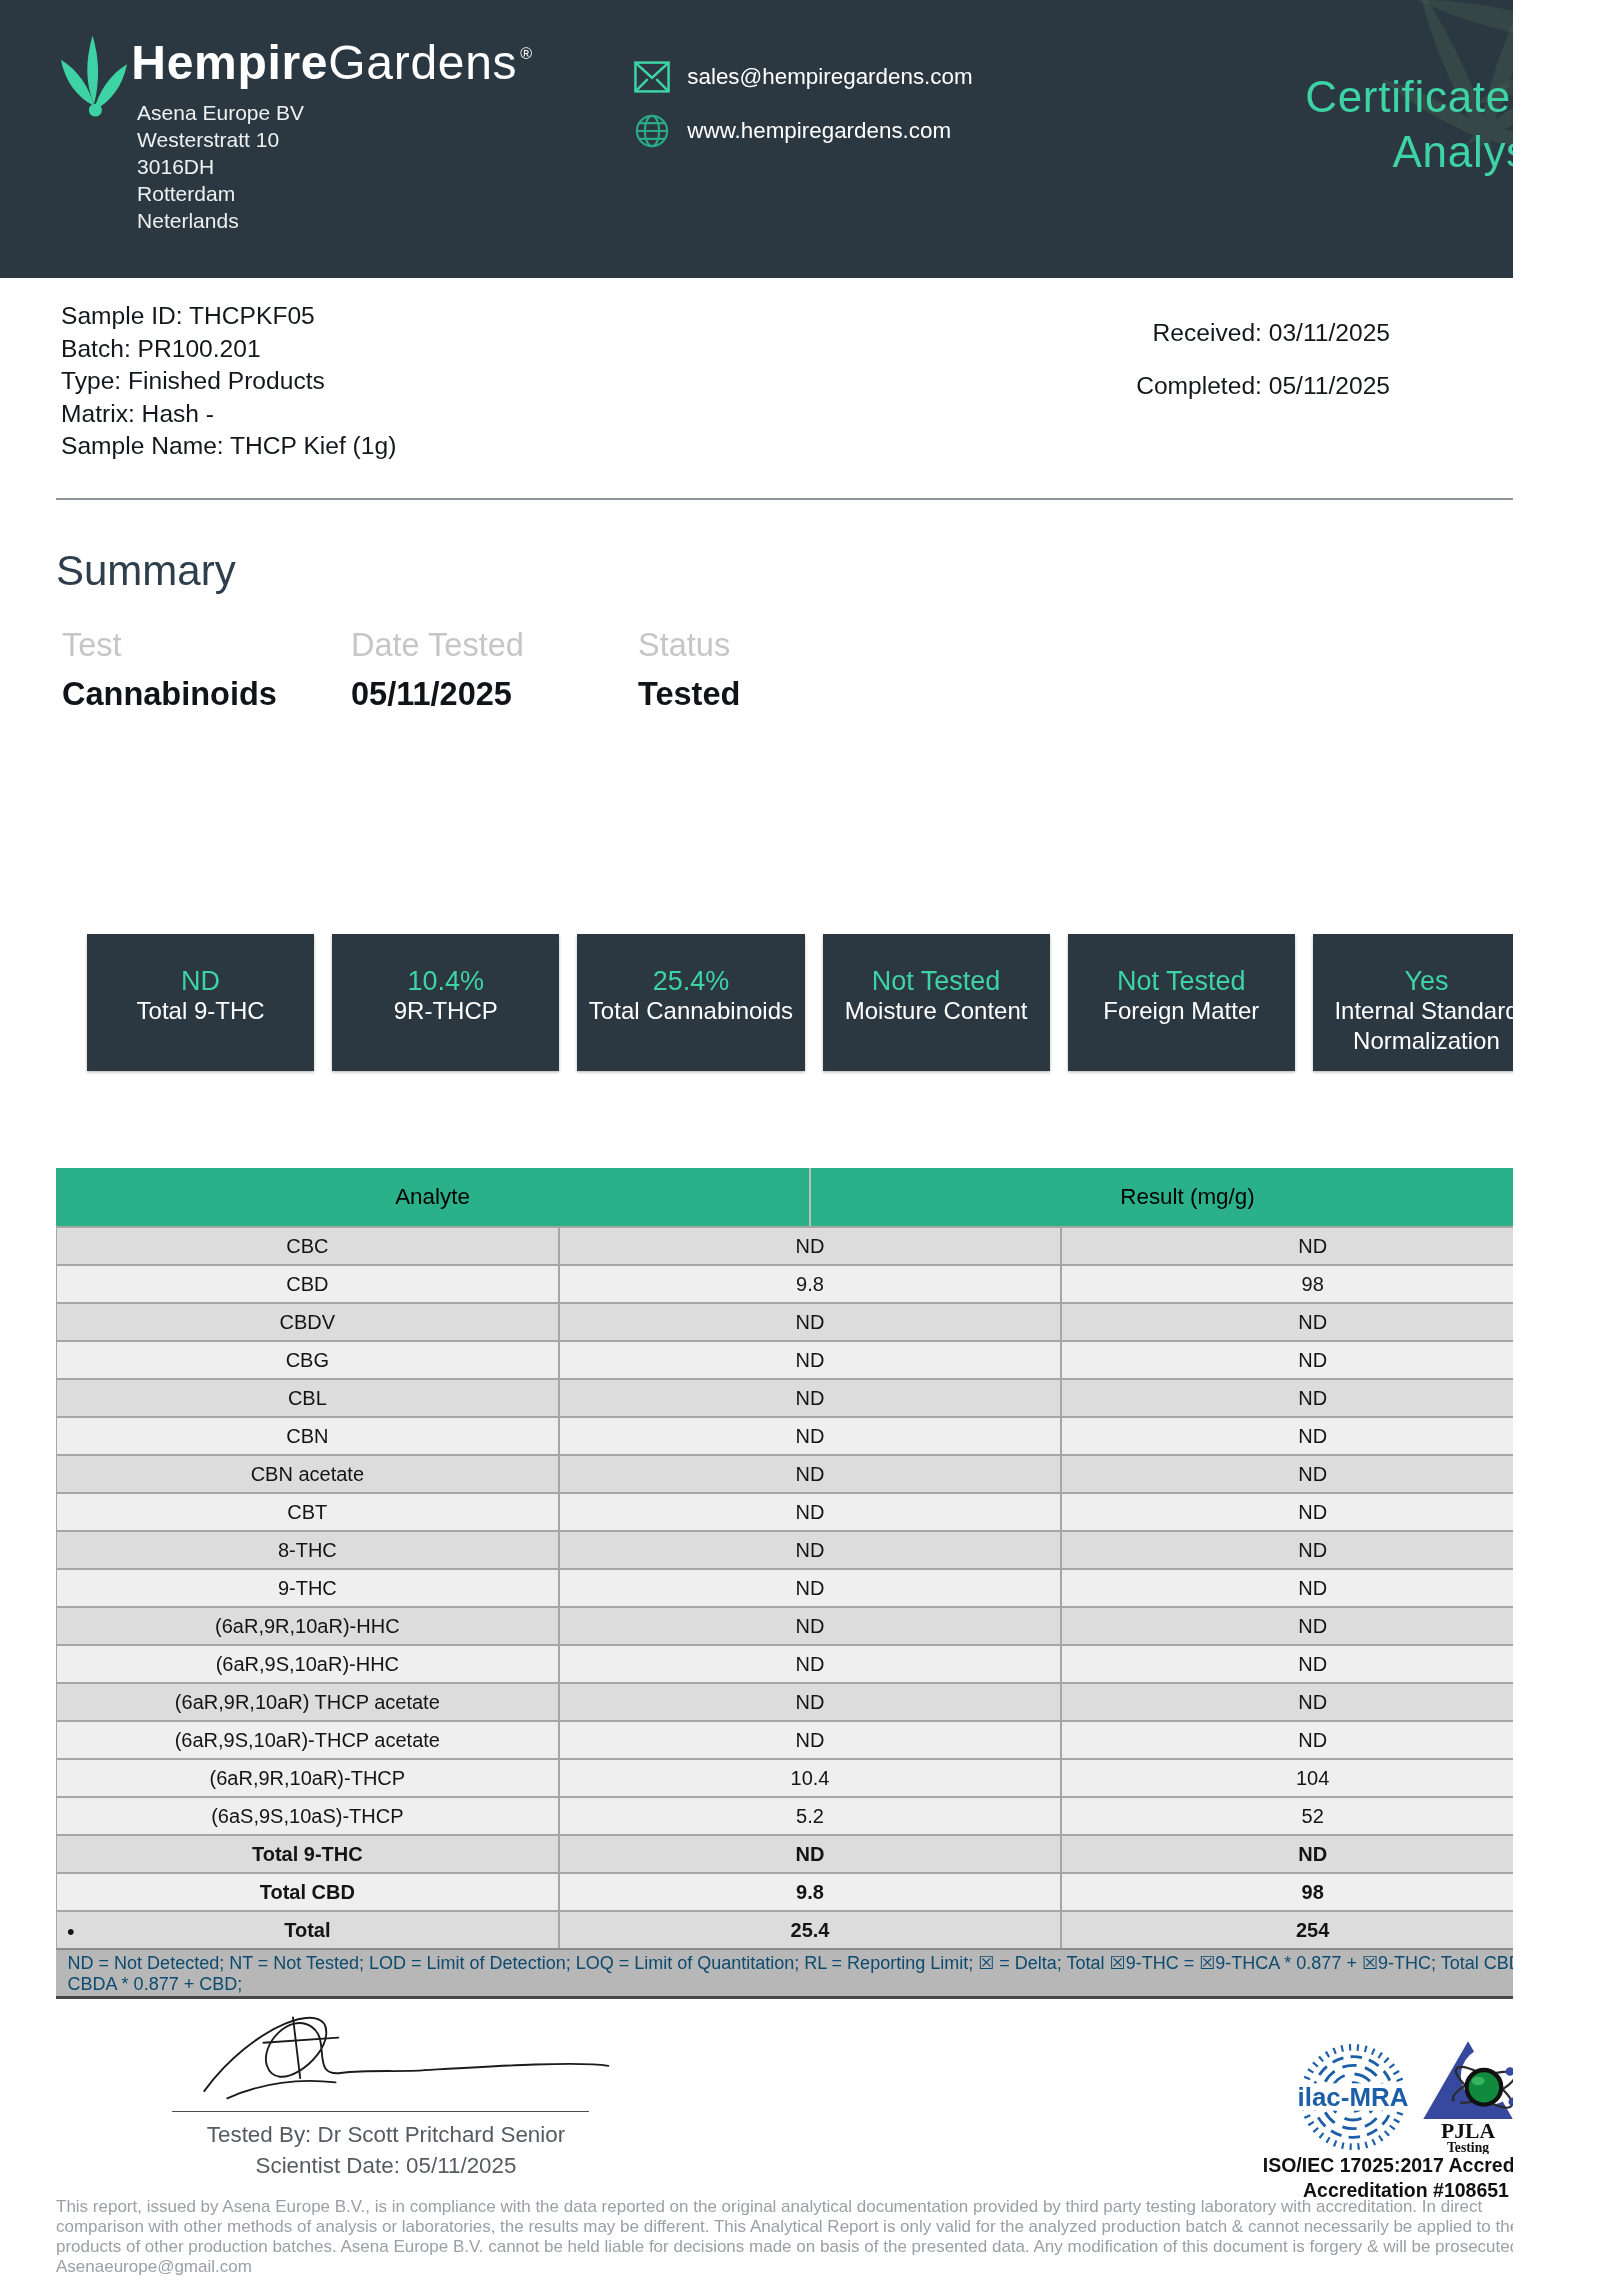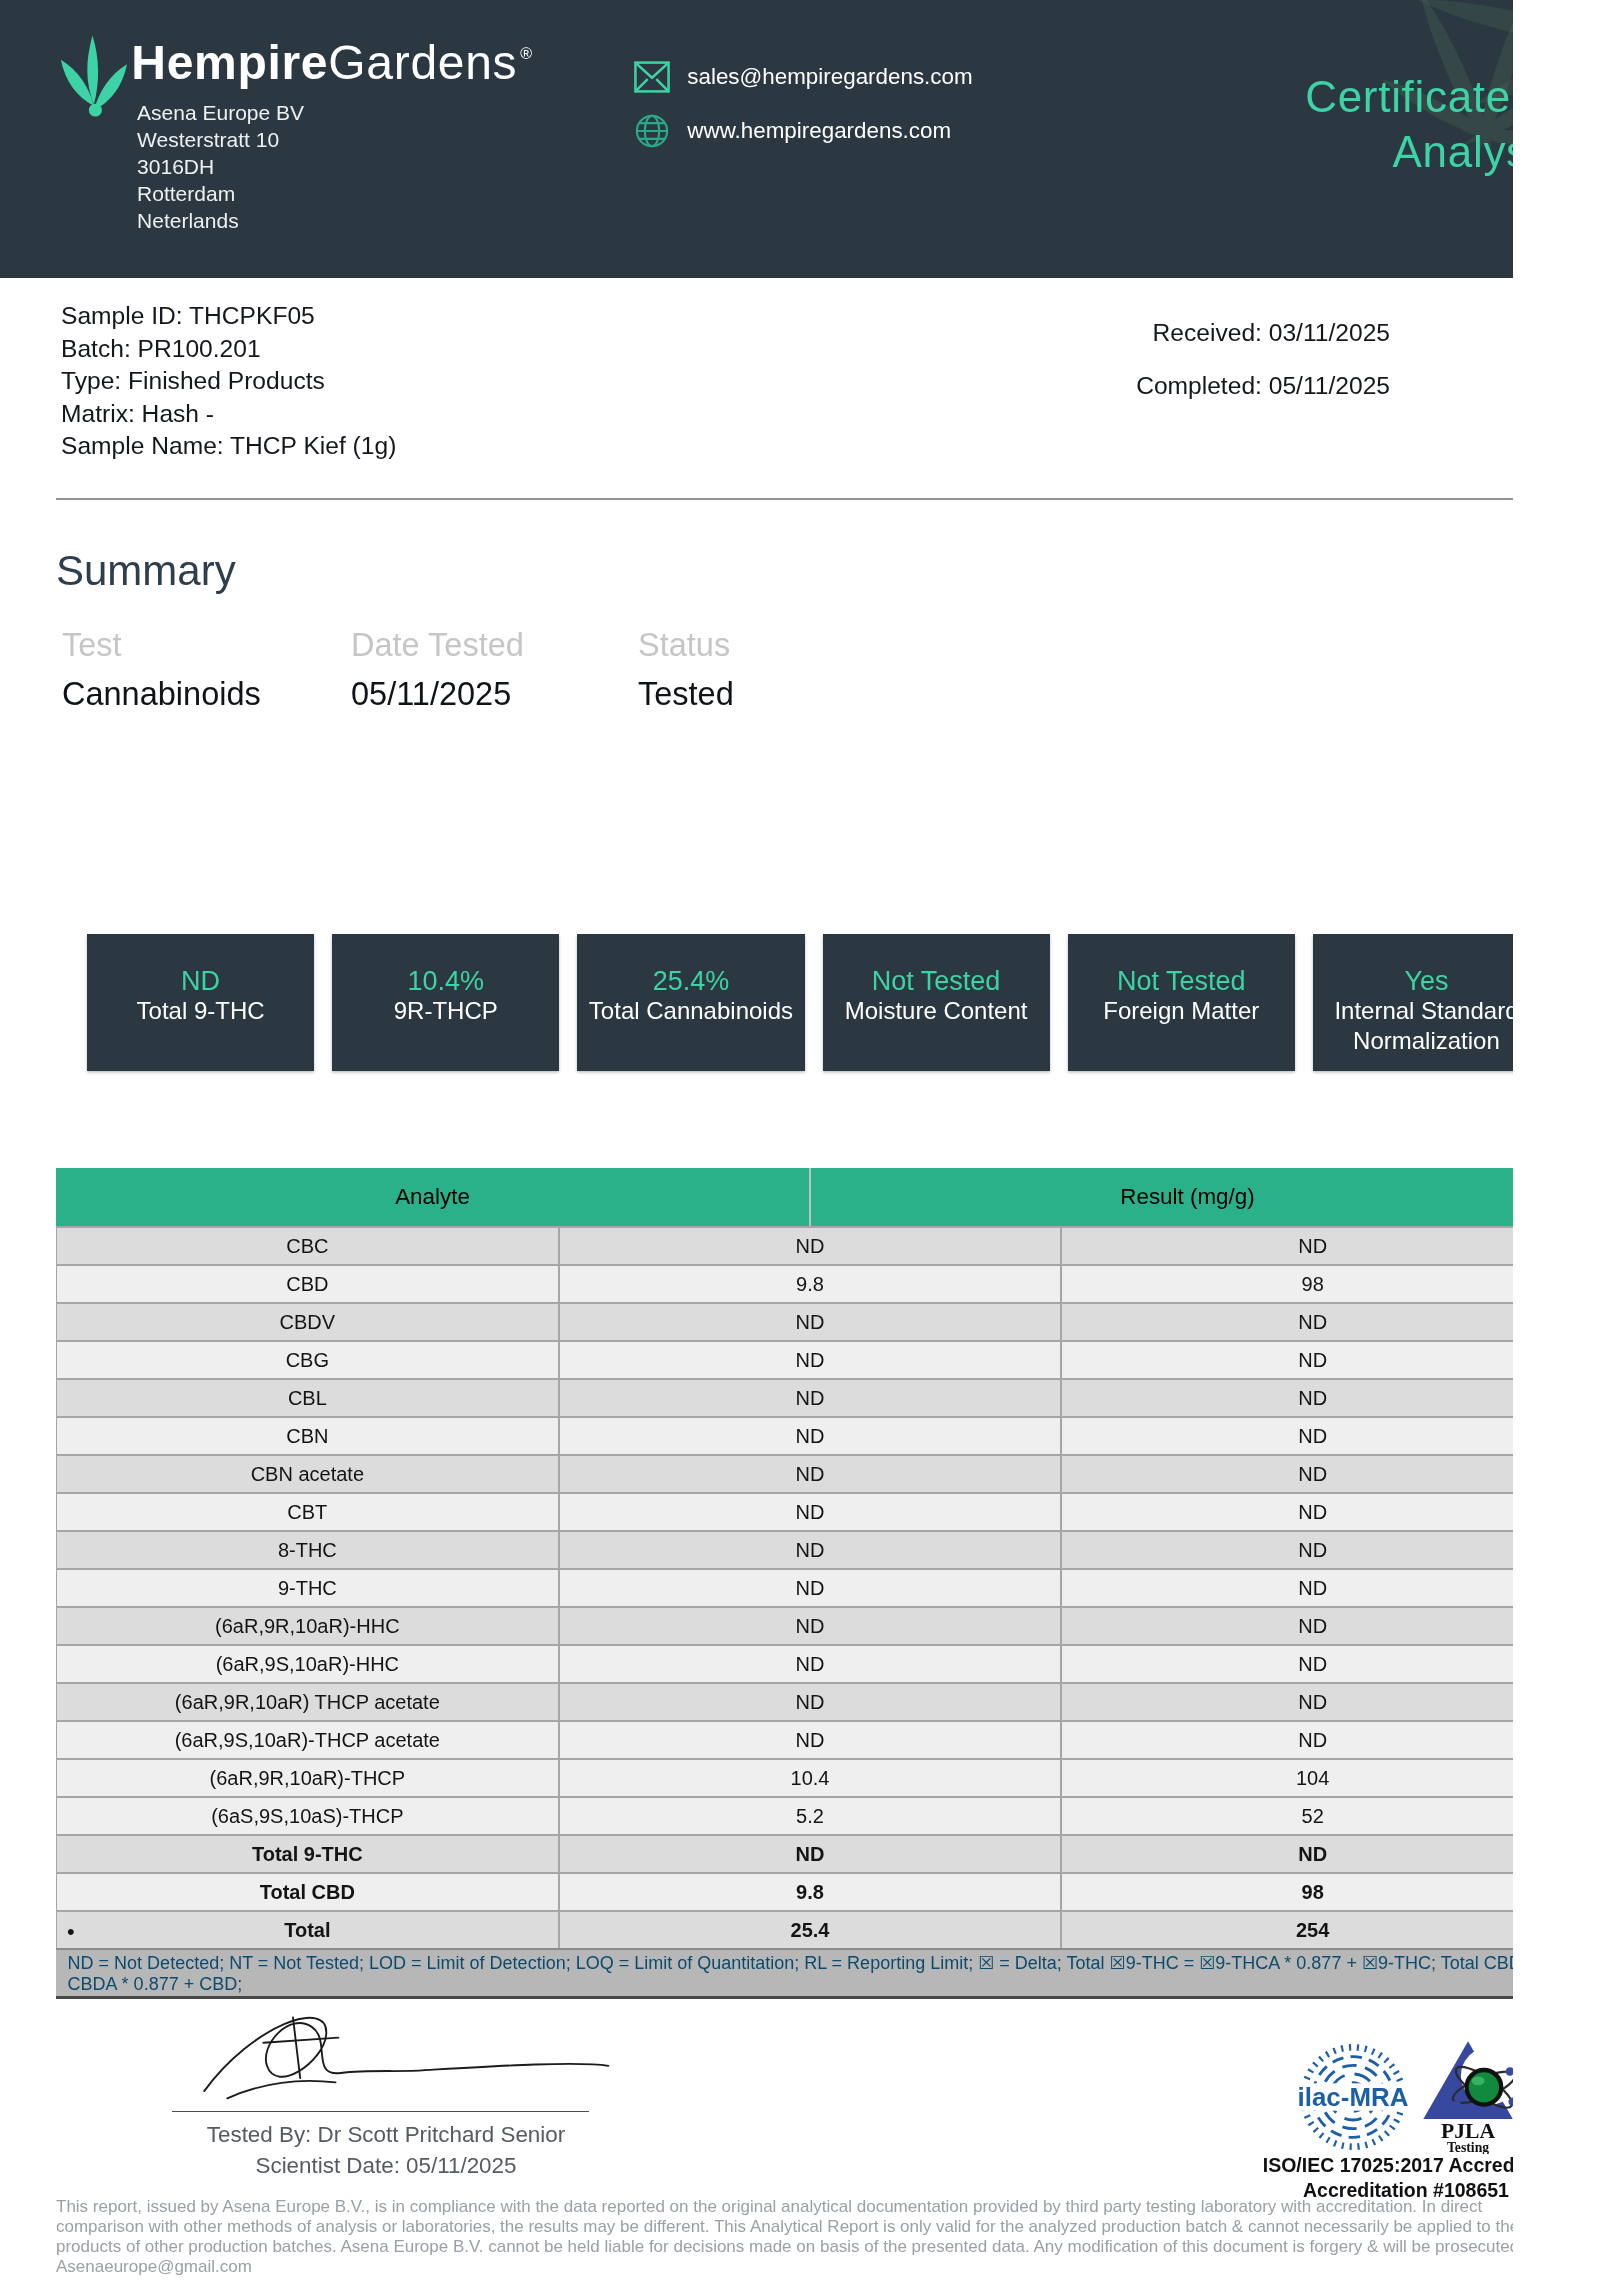--- a/index.html
+++ b/index.html
@@ -26,21 +26,21 @@
   .sample{position:absolute;left:61px;top:300px;font-size:24.6px;line-height:32.5px;color:#14181c;}
   .dates{position:absolute;right:123px;top:319px;text-align:right;font-size:24.6px;color:#14181c;}
   .dates .dline{margin-bottom:24.6px;}
   .divider{position:absolute;left:56px;top:498px;width:1508px;height:2.2px;background:#8f9399;}
 
   
   .summary-h{position:absolute;left:56px;top:547px;font-size:42px;font-weight:500;color:#2e3e4c;}
   .summary-grid{position:absolute;left:62px;top:627px;display:flex;}
   .sum-col1{width:289px;}.sum-col2{width:287px;}.sum-col3{width:217px;}
   .lbl{font-size:32.5px;color:#c6c6c6;font-weight:400;}
-  .val{font-size:32.5px;color:#101418;margin-top:11.6px;}
+  .val{font-size:32.5px;color:#101418;margin-top:11.6px;font-weight:bold;}
 
   
   .stats{position:absolute;left:87px;top:934px;width:1453px;display:flex;gap:18px;}
   .stat{flex:1;height:137px;background:#2b3842;color:#fff;text-align:center;
         padding-top:32px;box-sizing:border-box;box-shadow:0 2.2px 2.9px rgba(0,0,0,.28);}
   .stat .v{color:#3dd3a4;font-size:27px;line-height:30px;}
   .stat .l{font-size:24px;line-height:30px;}
 
   
   .sec-title{position:absolute;left:56px;top:1096px;font-size:40px;font-weight:500;color:#2e3e4c;}

